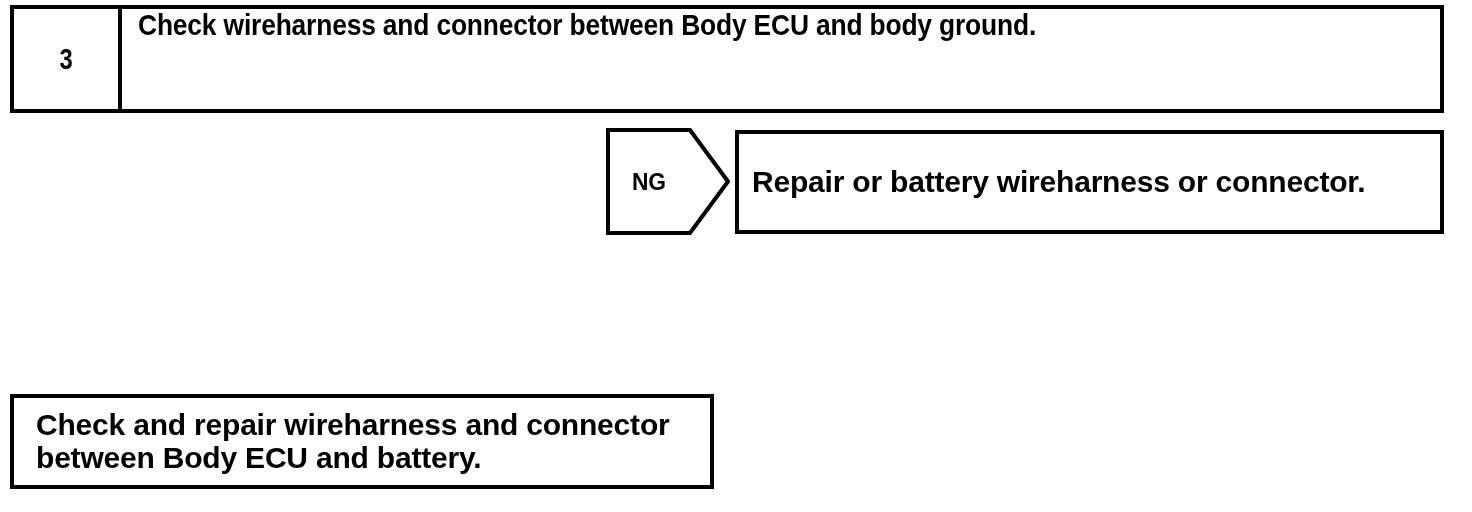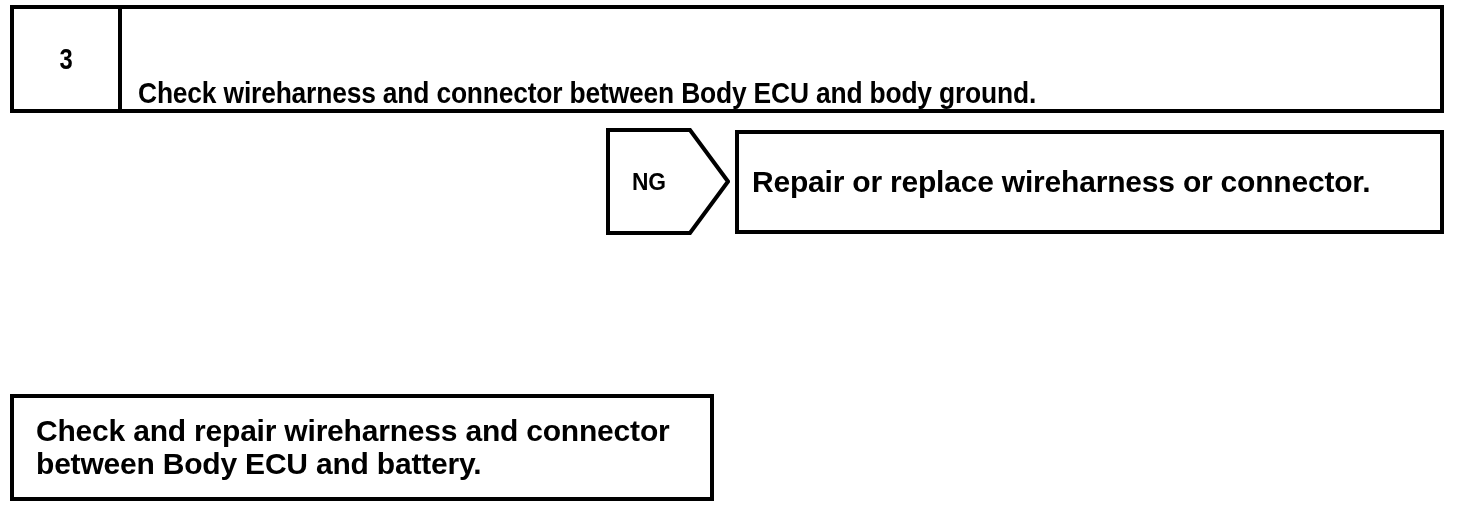--- a/index.html
+++ b/index.html
@@ -51,21 +51,21 @@
     transform: scaleX(0.82);
     line-height: 1;
   }
   #step-text {
     position: absolute;
     left: 124px;
     top: 0;
     right: 6px;
     height: 100%;
     display: flex;
-    align-items: flex-end;
+    align-items: flex-start;
   }
 
   
   .body-text {
     font-size: 30px;
     font-weight: bold;
     letter-spacing: -0.2px;
     line-height: 1.07;
     transform: scaleX(0.88);
     transform-origin: left center;
@@ -132,21 +132,21 @@
     font-size: 24px;
     font-weight: bold;
     transform: scaleX(0.95);
   }
 
   
   #result-box {
     left: 10px;
     top: 394px;
     width: 704px;
-    height: 107px;
+    height: 95px;
     display: flex;
     align-items: center;
   }
   #result-text-wrap {
     padding-left: 22px;
     padding-bottom: 2px;
   }
   #result-text {
     line-height: 1.1;
   }
@@ -167,21 +167,21 @@
 
   <div id="ng-marker">
     <svg width="124" height="107" viewBox="0 0 124 107">
       <polygon points="2,2 84,2 122,53.5 84,105 2,105" fill="#ffffff" stroke="#000000" stroke-width="4" stroke-linejoin="miter"></polygon>
     </svg>
     <div id="ng-label">NG</div>
   </div>
 
   <div class="box" id="repair-box">
     <div id="repair-text-wrap">
-      <span class="body-text">Repair or replace wireharness or connector.</span>
+      <span class="body-text">Repair or battery wireharness or connector.</span>
     </div>
   </div>
 
 
   <div class="box" id="result-box">
     <div id="result-text-wrap">
       <span class="body-text" id="result-text">Check and repair wireharness and connector
 between Body ECU and battery.</span>
     </div>
   </div>

